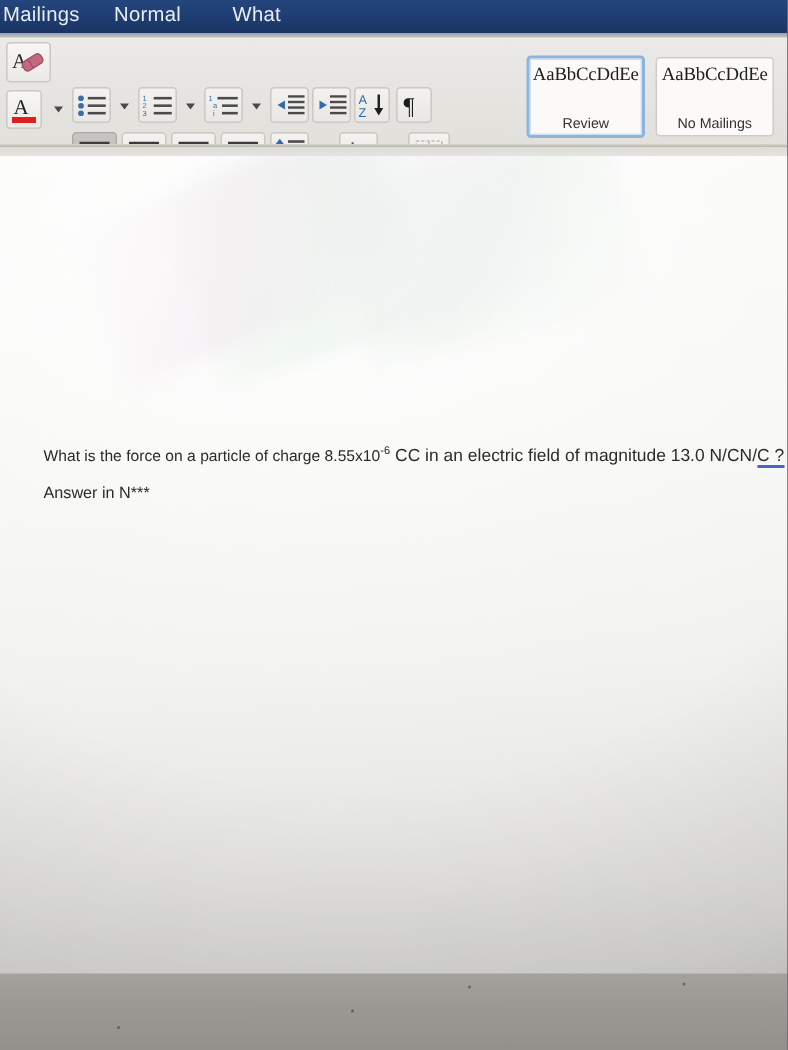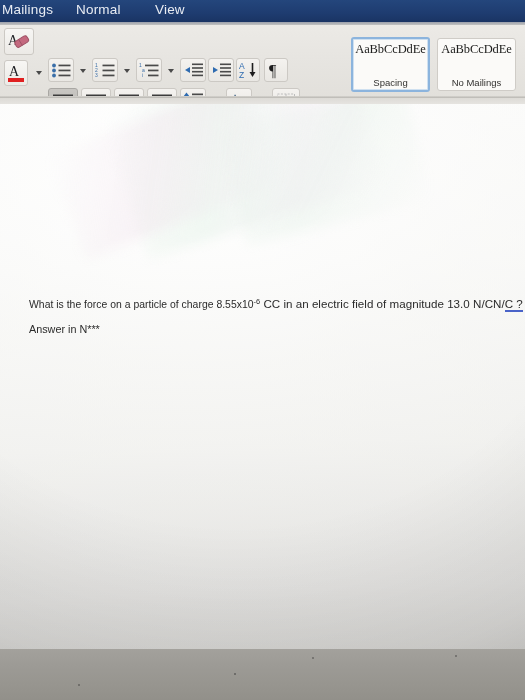--- a/index.html
+++ b/index.html
@@ -200,21 +200,21 @@
   }
 </style>
 </head>
 <body>
 
 <div id="screen">
 
   <div class="tabbar">
     <div class="tab tab-mailings">Mailings</div>
     <div class="tab tab-review">Normal</div>
-    <div class="tab tab-view">View</div>
+    <div class="tab tab-view">What</div>
   </div>
   <div class="tabbar-shadow"></div>
 
   <div class="ribbon">
 
     <div class="btn" style="left:4px; top:3px; width:30px; height:27px;">
       <svg width="24" height="21" viewBox="0 0 24 21">
         <text x="1" y="14" font-family="Liberation Serif, serif" font-size="14" fill="#25262b">A</text>
         <g transform="rotate(-32 15 11)">
           <rect x="8" y="7" width="14" height="7" rx="2.4" fill="#c4697f" stroke="#9c4f63" stroke-width="0.9"></rect>
@@ -366,21 +366,21 @@
         <rect x="2.5" y="2" width="17" height="12" fill="none" stroke="#bdbdbd" stroke-width="1" stroke-dasharray="2,1.4"></rect>
         <line x1="11" y1="2" x2="11" y2="14" stroke="#bdbdbd" stroke-width="1" stroke-dasharray="2,1.4"></line>
         <line x1="2.5" y1="8" x2="19.5" y2="8" stroke="#bdbdbd" stroke-width="1" stroke-dasharray="2,1.4"></line>
         <rect x="2.5" y="14.6" width="17" height="2.1" fill="#2c2c2c"></rect>
       </svg>
     </div>
     <div class="caret" style="left:304px; top:74px;"></div>
 
     <div class="style-card selected" style="left:351px; top:12px; width:79px; height:55px;">
       <div class="style-sample">AaBbCcDdEe</div>
-      <div class="style-name">Spacing</div>
+      <div class="style-name">Review</div>
     </div>
     <div class="style-card" style="left:437px; top:13px; width:79px; height:53px;">
       <div class="style-sample">AaBbCcDdEe</div>
       <div class="style-name">No Mailings</div>
     </div>
   </div>
 
   <div class="ribbon-divider"></div>
   <div class="ribbon-underband"></div>
 

